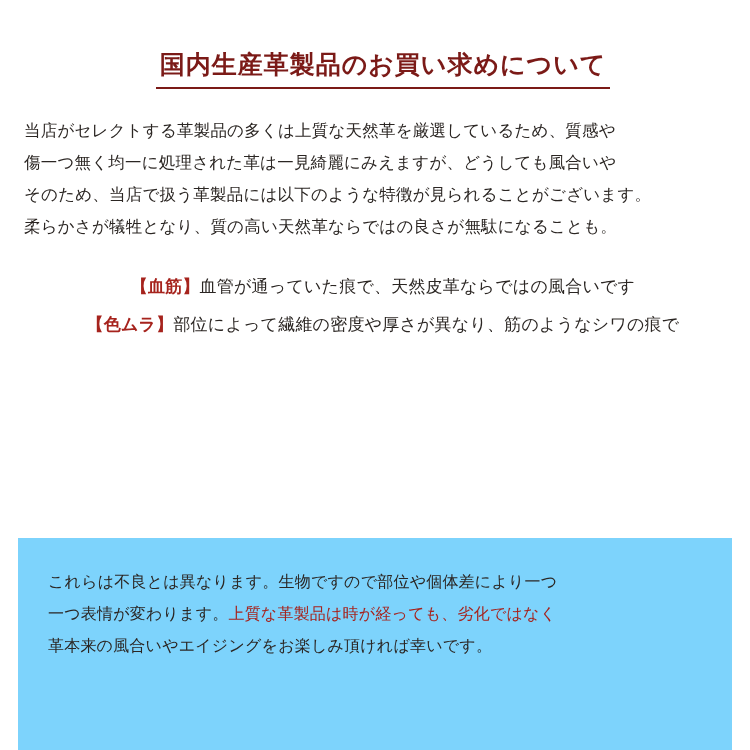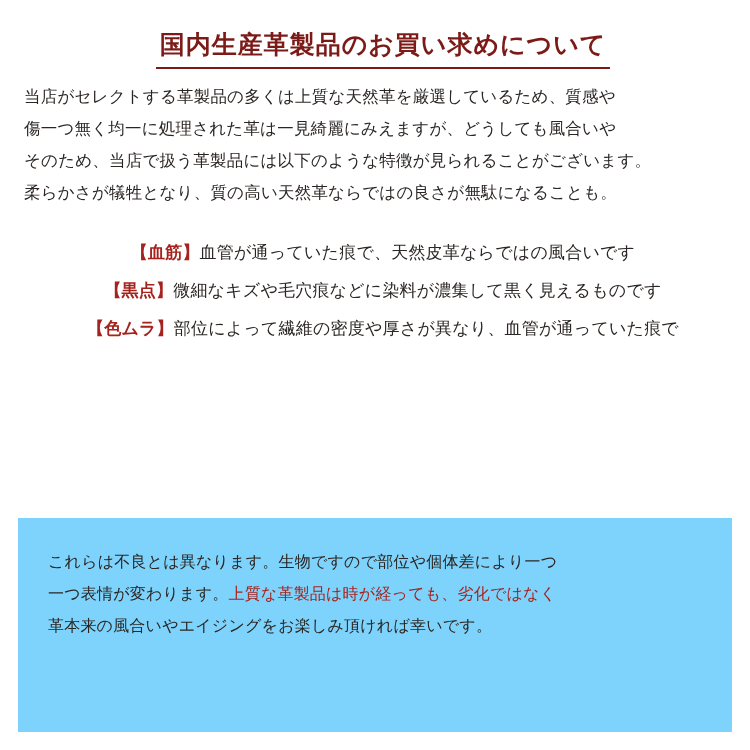--- a/index.html
+++ b/index.html
@@ -18,35 +18,36 @@
     position: relative;
     width: 750px;
     height: 750px;
     box-sizing: border-box;
   }
 
   
   .title-block {
     padding: 30px 0 0 16px;
     text-align: center;
+    margin-top: 20px;
   }
   .title {
     display: inline-block;
     font-size: 25px;
     font-weight: bold;
     letter-spacing: 1px;
     color: #7b1a17;
     border-bottom: 2px solid #7b1a17;
     padding: 0 4px 7px 4px;
     line-height: 1.2;
   }
 
   
   .intro {
-    margin: 12px 24px 0 24px;
+    margin: 26px 24px 0 24px;
     font-size: 16.5px;
     line-height: 1.93;
     color: #2b2623;
     letter-spacing: 0.2px;
   }
   .intro div {
     white-space: nowrap;
   }
 
   
@@ -103,24 +104,21 @@
     <div>傷一つ無く均一に処理された革は一見綺麗にみえますが、どうしても風合いや</div>
     <div>そのため、当店で扱う革製品には以下のような特徴が見られることがございます。</div>
     <div>柔らかさが犠牲となり、質の高い天然革ならではの良さが無駄になることも。</div>
   </div>
 
   <div class="features">
     <div class="feature-row">
       <span class="feature-tag">【血筋】</span><span>血管が通っていた痕で、天然皮革ならではの風合いです</span>
     </div>
     <div class="feature-row">
-      <span class="feature-tag">【黒点】</span><span>微細なキズや毛穴痕などに染料が濃集して黒く見えるものです</span>
-    </div>
-    <div class="feature-row">
-      <span class="feature-tag">【色ムラ】</span><span>部位によって繊維の密度や厚さが異なり、血管が通っていた痕で</span>
+      <span class="feature-tag">【色ムラ】</span><span>部位によって繊維の密度や厚さが異なり、筋のようなシワの痕で</span>
     </div>
   </div>
 
   <div class="note-box">
     <div class="note-line">これらは不良とは異なります。生物ですので部位や個体差により一つ</div>
     <div class="note-line"><span>一つ表情が変わります。</span><span class="accent">上質な革製品は時が経っても、</span><span class="accent">劣化ではなく</span></div>
     <div class="note-line">革本来の風合いやエイジングをお楽しみ頂ければ幸いです。</div>
   </div>
 
 </div>

